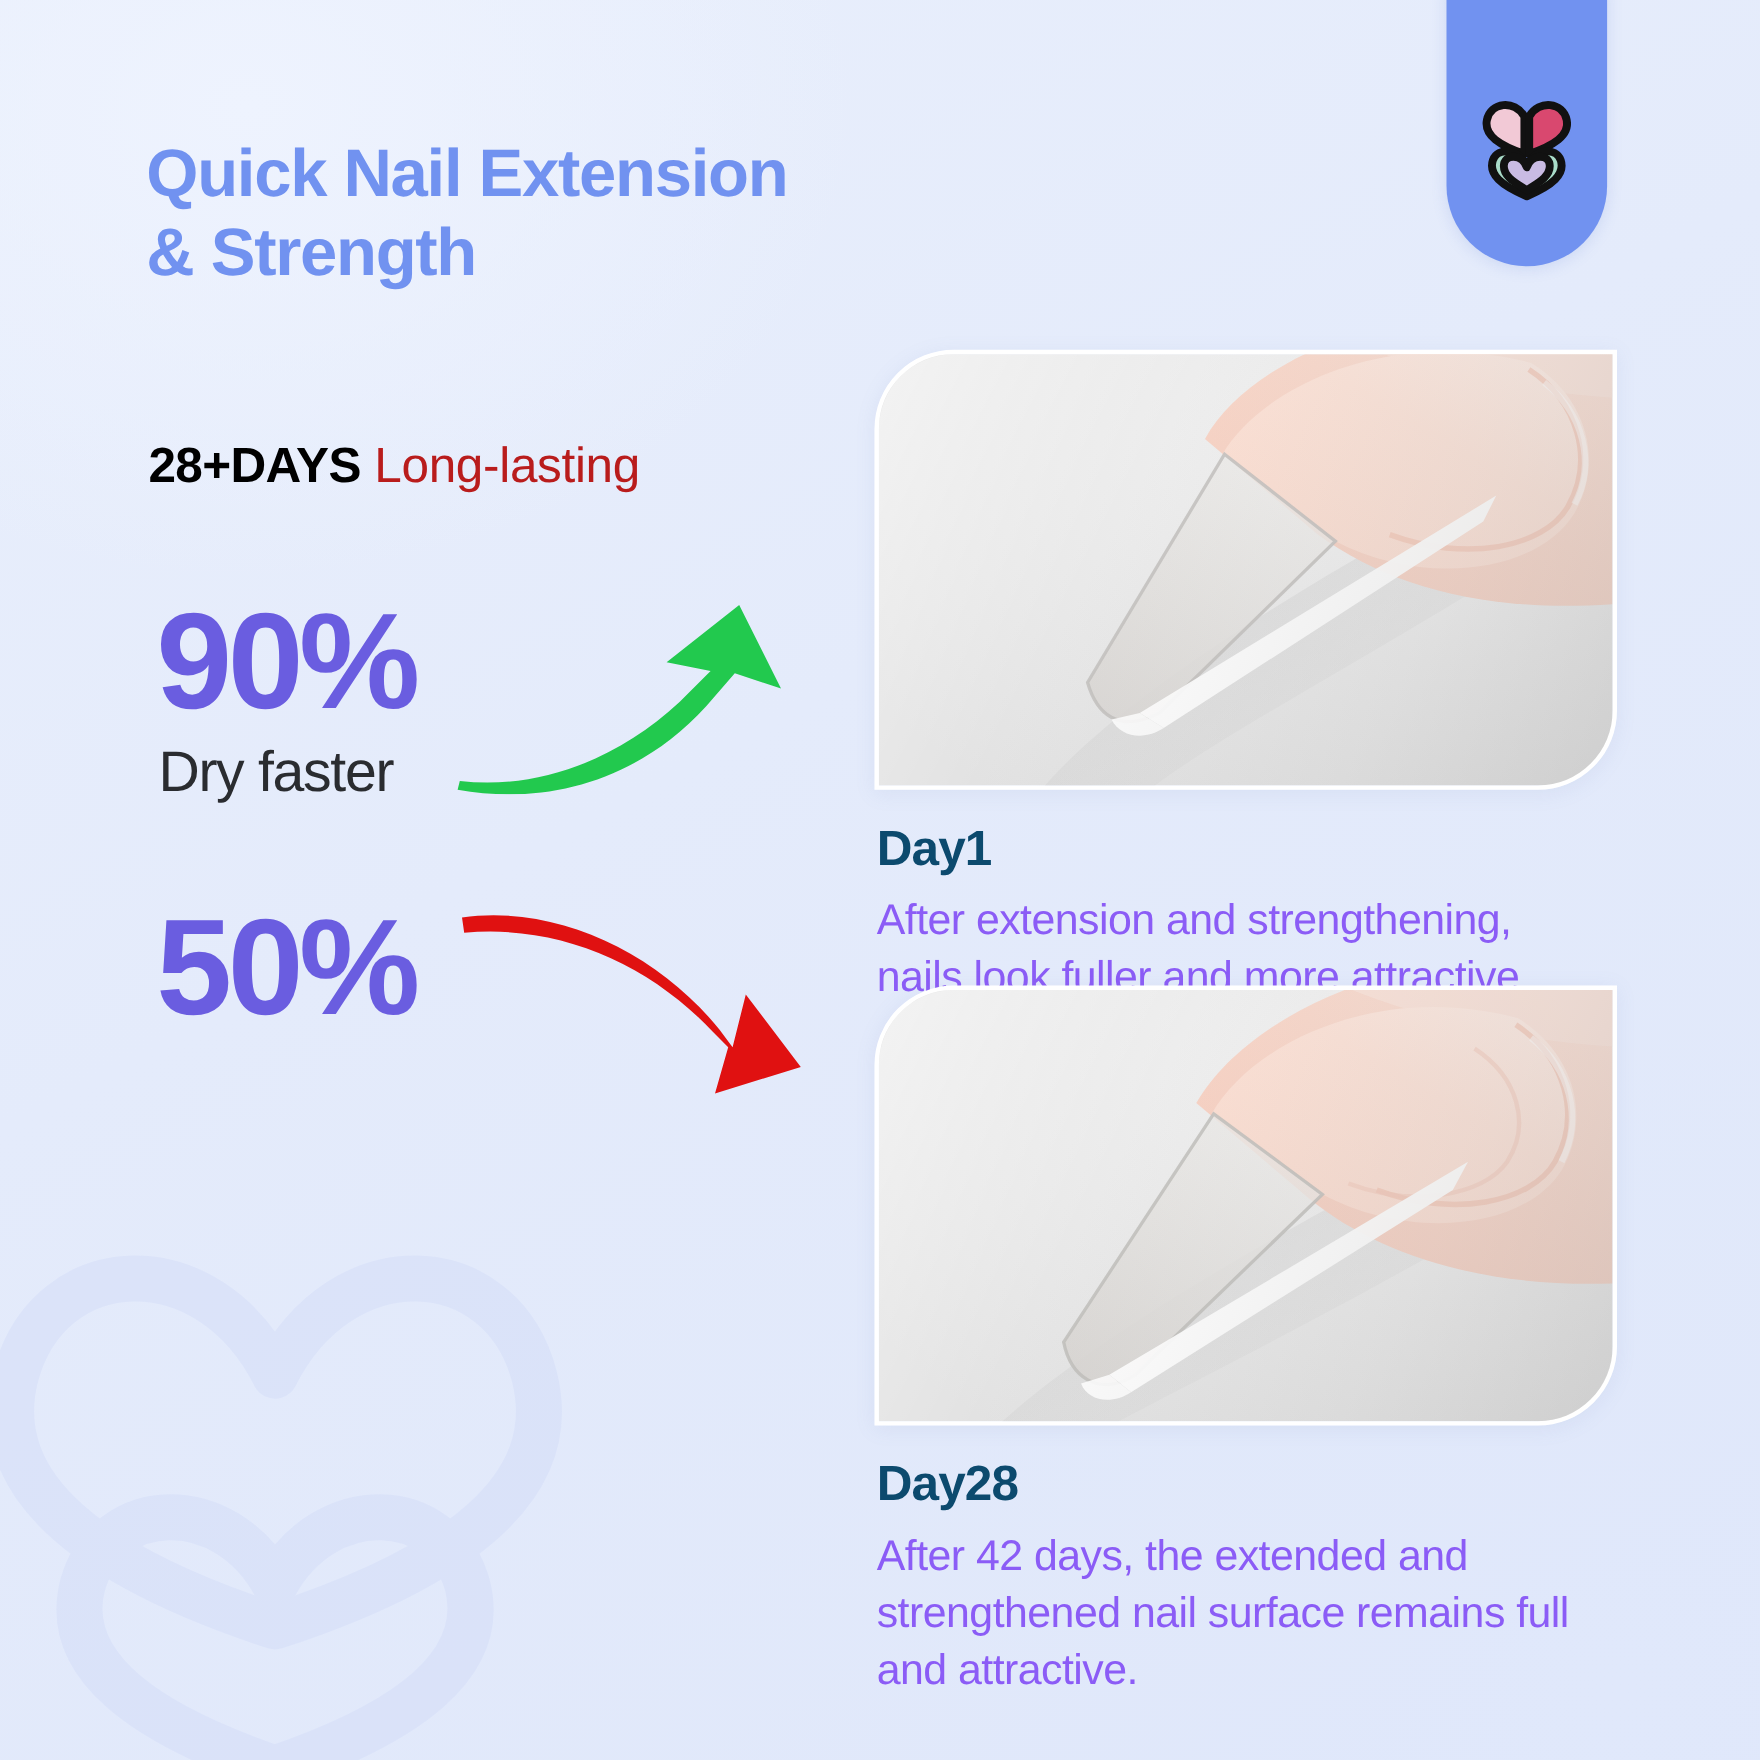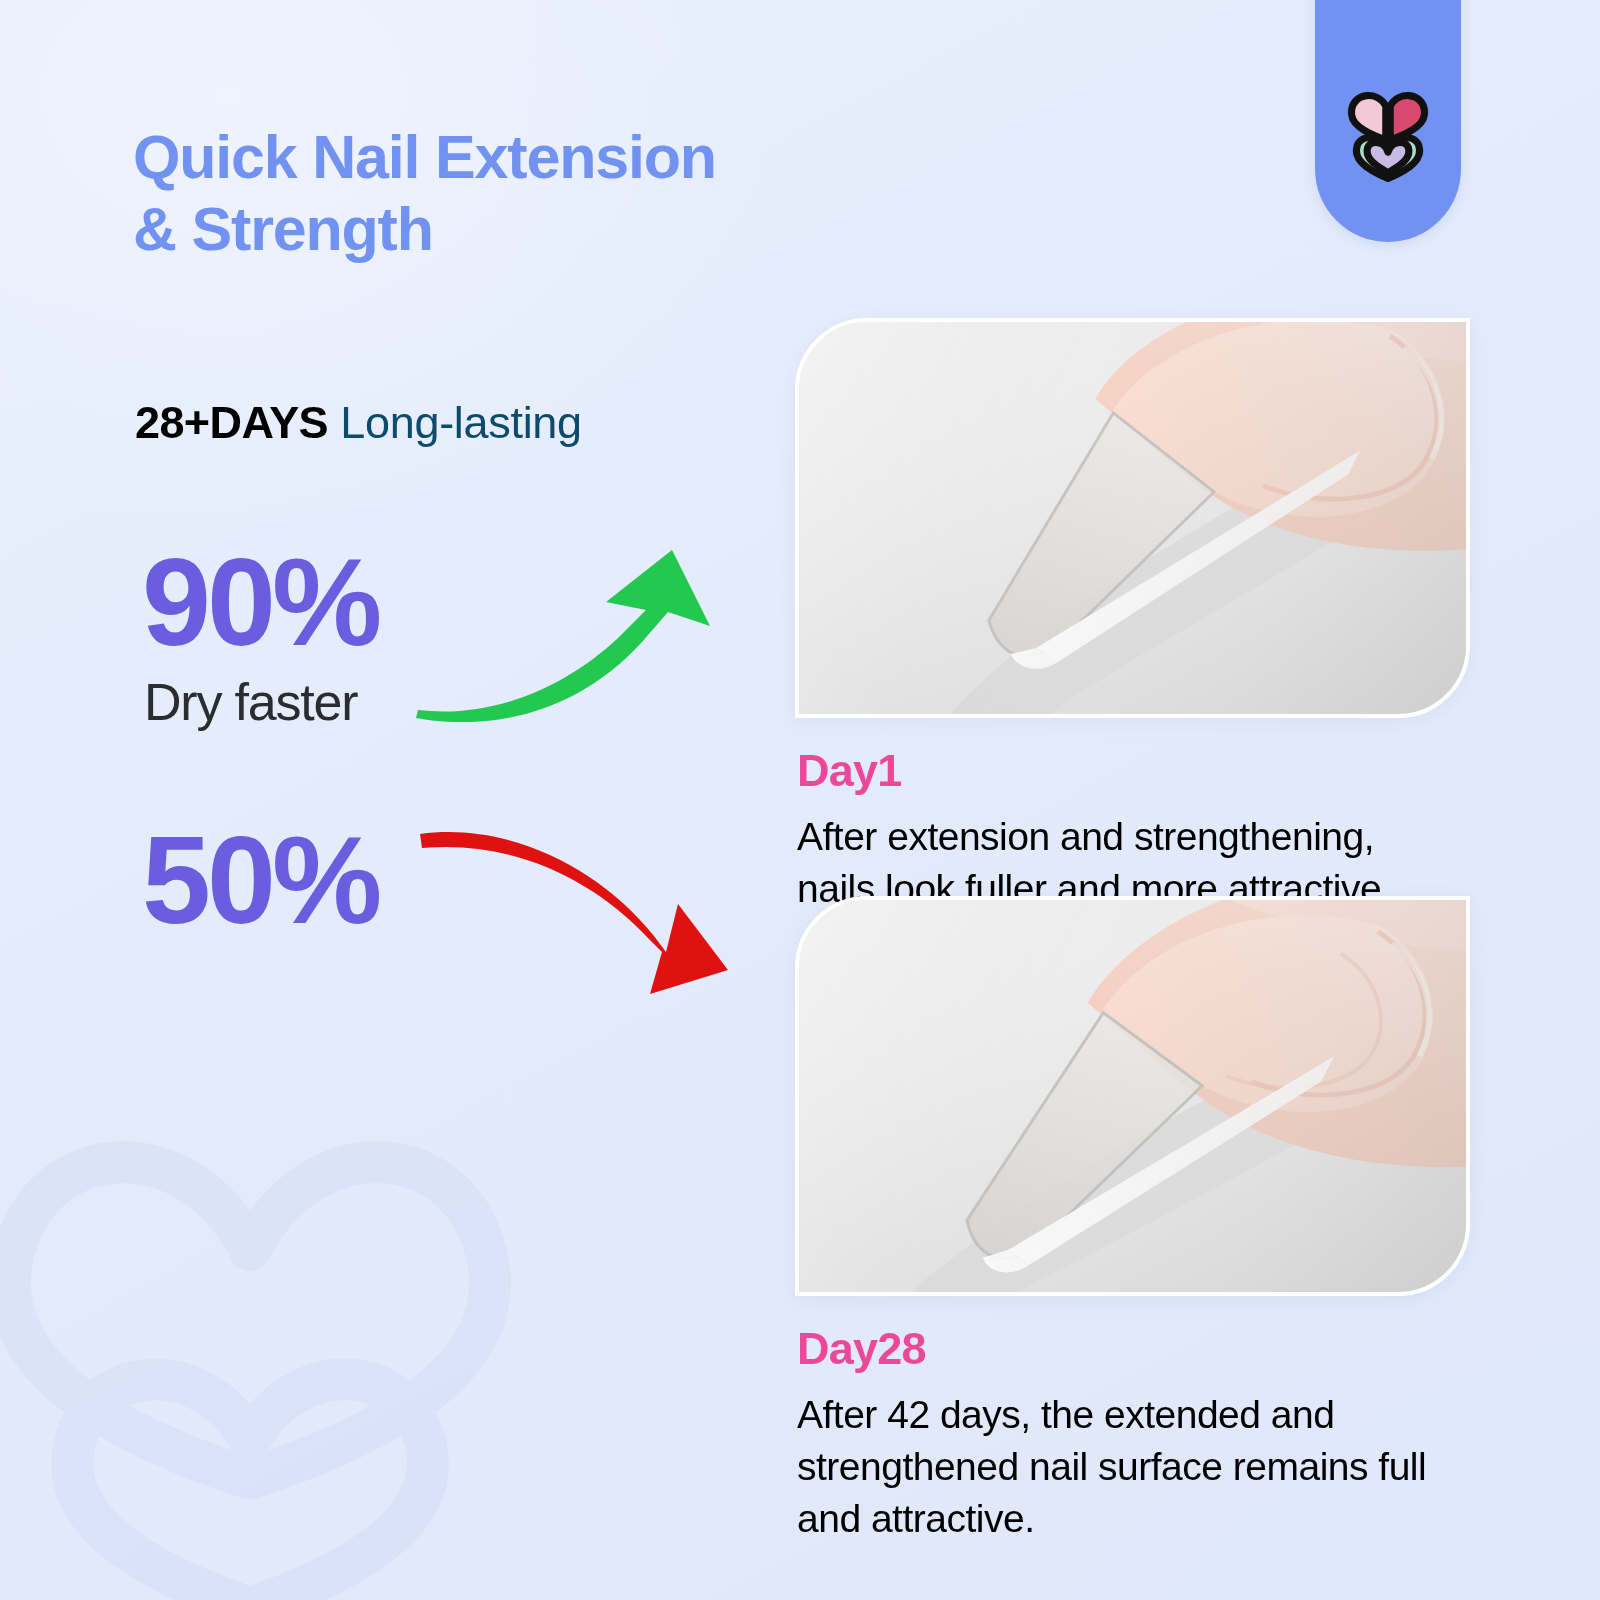--- a/index.html
+++ b/index.html
@@ -35,21 +35,21 @@
   #headline {
     position:absolute; left:133px; top:122px; width:1180px;
     font-size:61px; line-height:1.18; font-weight:bold;
     letter-spacing:-1.2px; color:#7192f0; white-space:pre-line;
   }
   #subline {
     position:absolute; left:135px; top:400px;
     font-size:45px; line-height:1; white-space:nowrap;
   }
   #subline .b { font-weight:bold; color:#000000; letter-spacing:-.6px; }
-  #subline .n { color:#0c4a6e; letter-spacing:-.3px; }
+  #subline .n { color:#b91c1c; letter-spacing:-.3px; }
 
   .stat { position:absolute; left:130px; width:620px; height:260px; }
   #stat-0 { top:540px;text-align:center; }
   #stat-1 { top:818px; }
   .stat-pct {
     position:absolute; left:12px; top:0;
     font-size:124px; font-weight:bold; line-height:1;
     color:#6a5de0; letter-spacing:-4px;
   }
   .stat-lbl {
@@ -76,25 +76,25 @@
   
   .photo::after {
     content:""; position:absolute; inset:0;
     background:linear-gradient(118deg, rgba(255,255,255,.55) 0%, rgba(255,255,255,0) 34%,
                 rgba(170,170,170,.20) 72%, rgba(150,150,150,.30) 100%);
   }
   .photo-art { position:absolute; inset:0; }
 
   .cap-title {
     margin:30px 0 0 2px; font-size:45px; font-weight:bold;
-    color:#ec4899; letter-spacing:-.8px; line-height:1;
+    color:#0c4a6e; letter-spacing:-.8px; line-height:1;
   }
   .cap-body {
     margin:18px 0 0 2px; width:650px;
-    font-size:39px; line-height:1.33; color:#000000;
+    font-size:39px; line-height:1.33; color:#8b5cf6;
     letter-spacing:-.5px;
   }
 </style>
 </head>
 <body>
 
 <svg id="watermark" viewBox="0 0 200 200" aria-hidden="true">
   <g fill="none" stroke="#d5deF8" stroke-width="11" stroke-linejoin="round" stroke-linecap="round">
     <path d="M100 62 C84 30 46 32 38 62 C31 89 57 108 100 122 C143 108 169 89 162 62 C154 32 116 30 100 62 Z"></path>
     <path d="M100 112 C88 90 60 91 54 112 C49 131 68 145 100 156 C132 145 151 131 146 112 C140 91 112 90 100 112 Z"></path>

